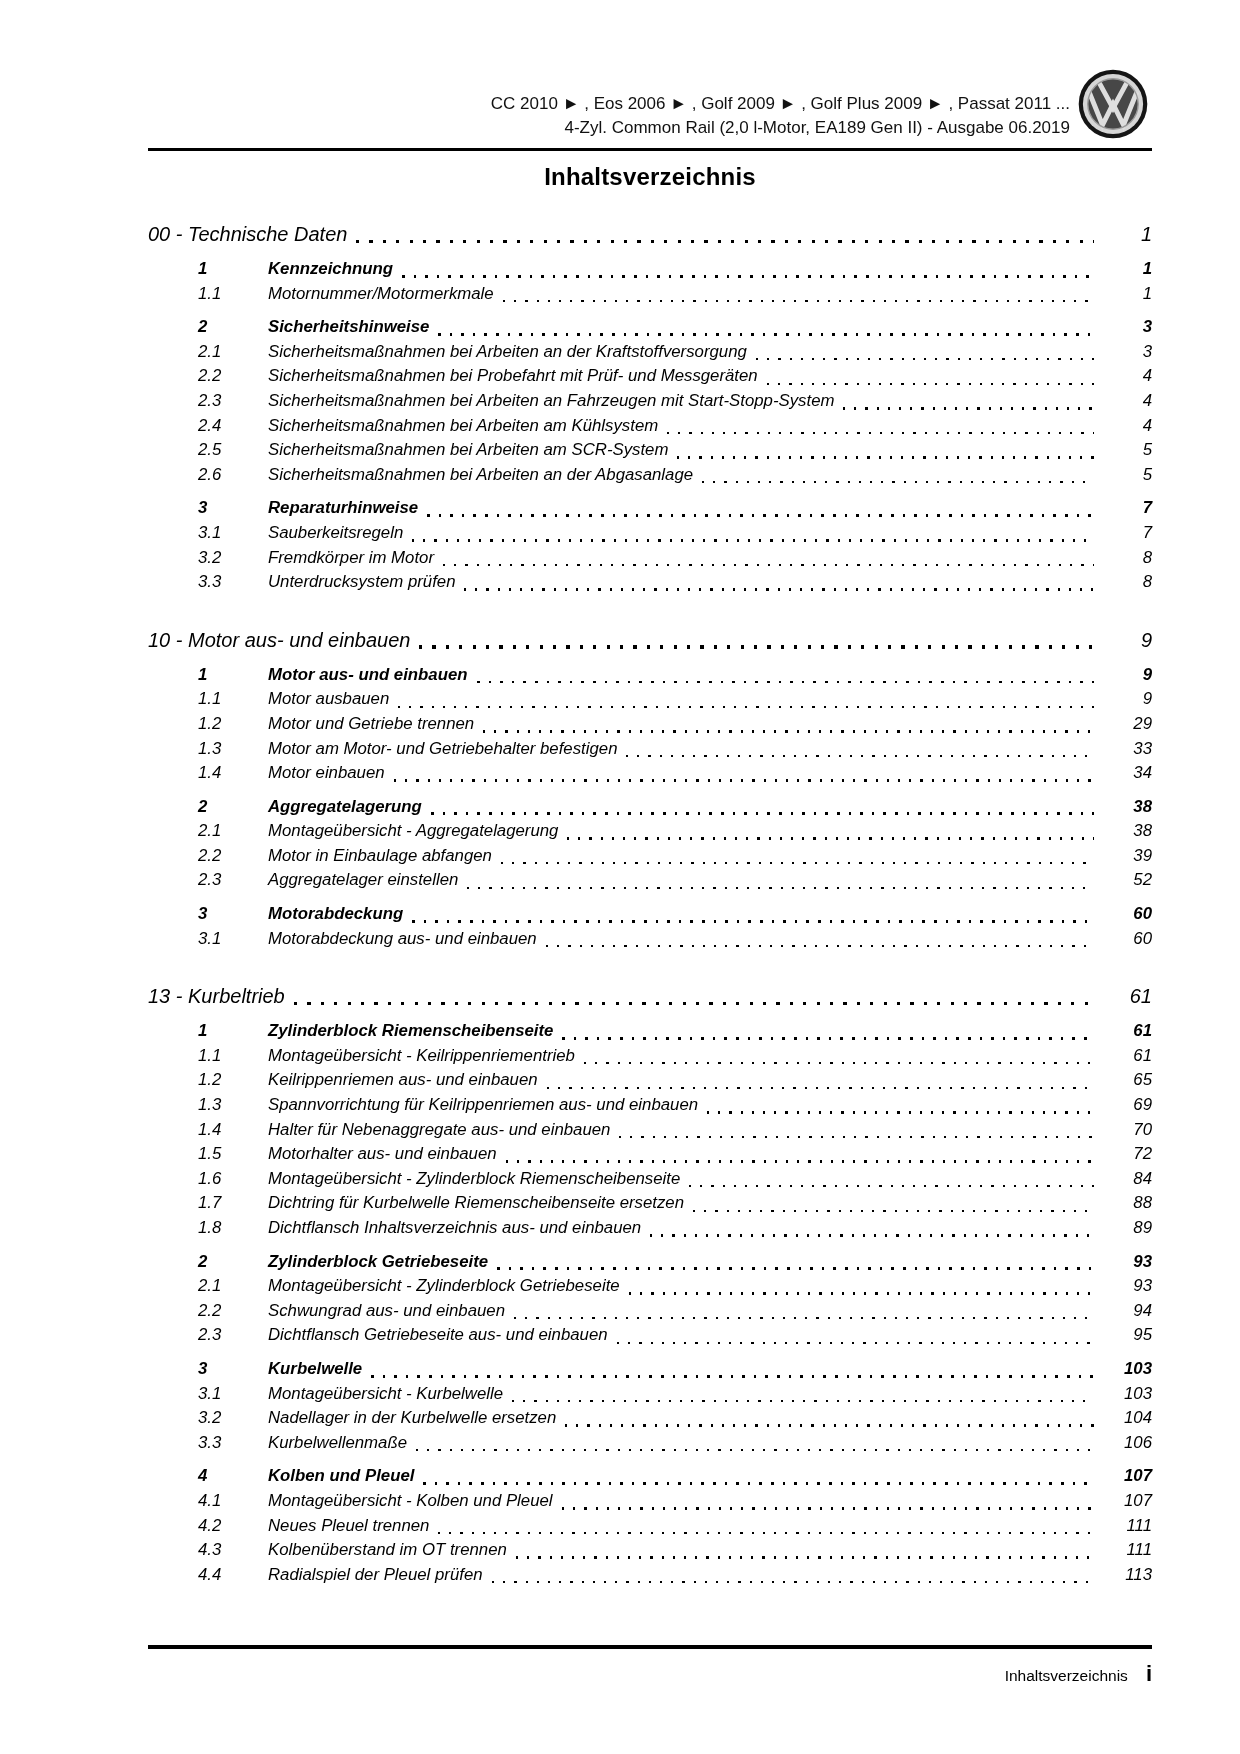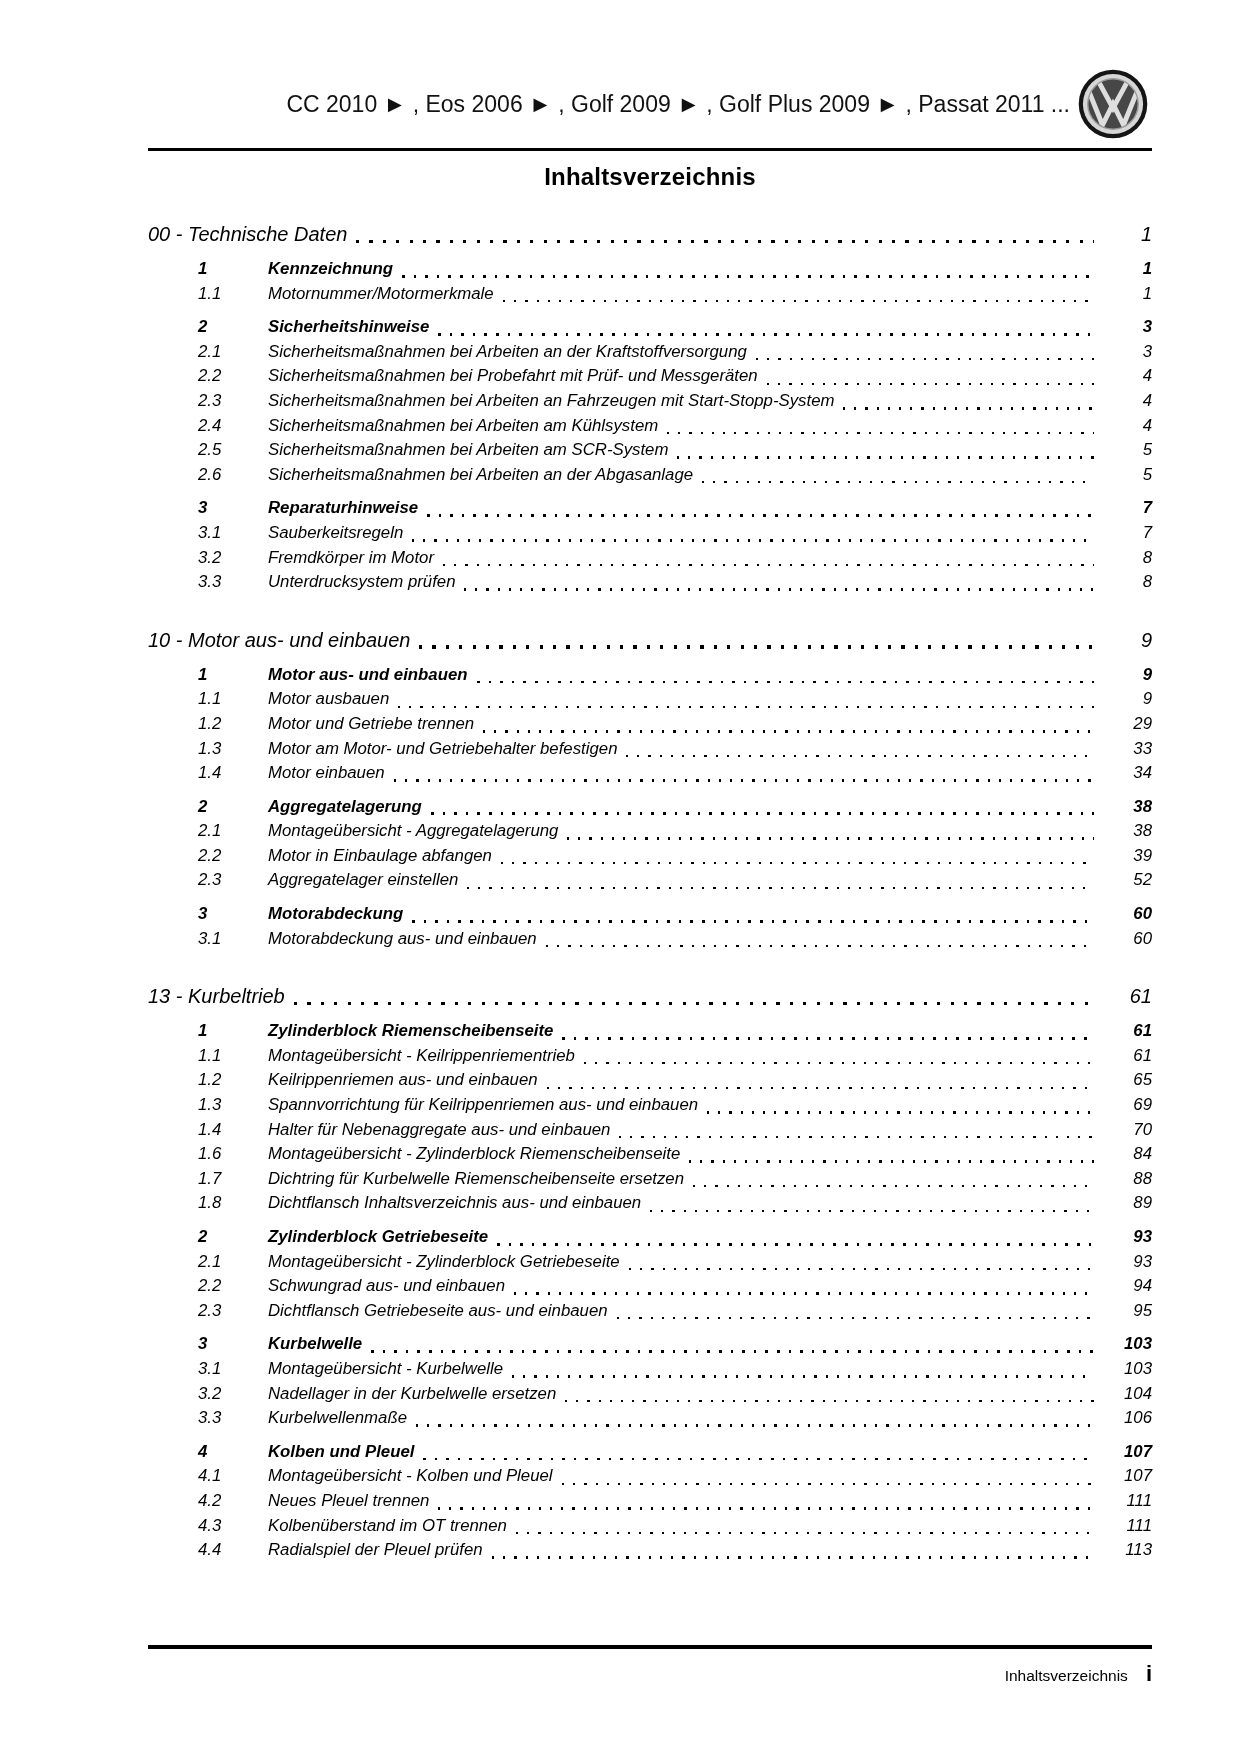--- a/index.html
+++ b/index.html
@@ -2,21 +2,21 @@
 <html><head>
 <meta charset="utf-8">
 <style>
   html,body{margin:0;padding:0;}
   body{
     width:1240px;height:1754px;position:relative;background:#ffffff;
     font-family:"Liberation Sans", sans-serif;color:#000;overflow:hidden;
   }
   .page-header{
     position:absolute;top:92px;left:148px;width:922px;
-    text-align:right;font-size:23px;line-height:24px;color:#111;
+    text-align:right;font-size:17px;line-height:24px;color:#111;
   }
   .logo{position:absolute;top:69px;left:1078px;width:70px;height:70px;}
   .header-rule{position:absolute;top:148px;left:148px;width:1004px;height:3px;background:#000;}
   .doc-title{
     position:absolute;top:163px;left:148px;width:1004px;text-align:center;
     font-size:24px;font-weight:bold;letter-spacing:0.2px;
   }
   .toc{position:absolute;top:221px;left:148px;width:1004px;font-style:italic;}
   .chap-block{margin-top:32px;}
   .chap-block:first-child{margin-top:0;}
@@ -44,20 +44,21 @@
     display:flex;justify-content:flex-end;align-items:baseline;gap:18px;
   }
   .footer-label{font-size:15.5px;}
   .footer-page{font-size:22px;font-weight:bold;line-height:28px;}
 </style>
 </head>
 <body>
 
 <div class="page-header">
   <div>CC 2010 ► , Eos 2006 ► , Golf 2009 ► , Golf Plus 2009 ► , Passat 2011 ...</div>
+  <div>4-Zyl. Common Rail (2,0 l-Motor, EA189 Gen II) - Ausgabe 06.2019</div>
 </div>
 
 <div class="logo">
   <svg viewBox="0 0 100 100" width="70" height="70" aria-hidden="true">
     <circle cx="50" cy="50" r="49" fill="#151515"></circle>
     <circle cx="50" cy="50" r="43" fill="#d6d6d6"></circle>
     <circle cx="50" cy="50" r="36" fill="#474747"></circle>
     <path d="M16 33 L35 80 L50 50 L65 80 L84 33" fill="none" stroke="#dedede" stroke-width="7"></path>
     <path d="M30 19 L50 56 L70 19" fill="none" stroke="#dedede" stroke-width="7"></path>
     <circle cx="50" cy="50" r="36" fill="none" stroke="#9a9a9a" stroke-width="2"></circle>
@@ -257,20 +258,26 @@
         <span class="leader"></span>
         <span class="pg">69</span>
       </div>
       <div class="row sub">
         <span class="num">1.4</span>
         <span class="lbl">Halter für Nebenaggregate aus- und einbauen</span>
         <span class="leader"></span>
         <span class="pg">70</span>
       </div>
       <div class="row sub">
+        <span class="num">1.5</span>
+        <span class="lbl">Motorhalter aus- und einbauen</span>
+        <span class="leader"></span>
+        <span class="pg">72</span>
+      </div>
+      <div class="row sub">
         <span class="num">1.6</span>
         <span class="lbl">Montageübersicht - Zylinderblock Riemenscheibenseite</span>
         <span class="leader"></span>
         <span class="pg">84</span>
       </div>
       <div class="row sub">
         <span class="num">1.7</span>
         <span class="lbl">Dichtring für Kurbelwelle Riemenscheibenseite ersetzen</span>
         <span class="leader"></span>
         <span class="pg">88</span>

